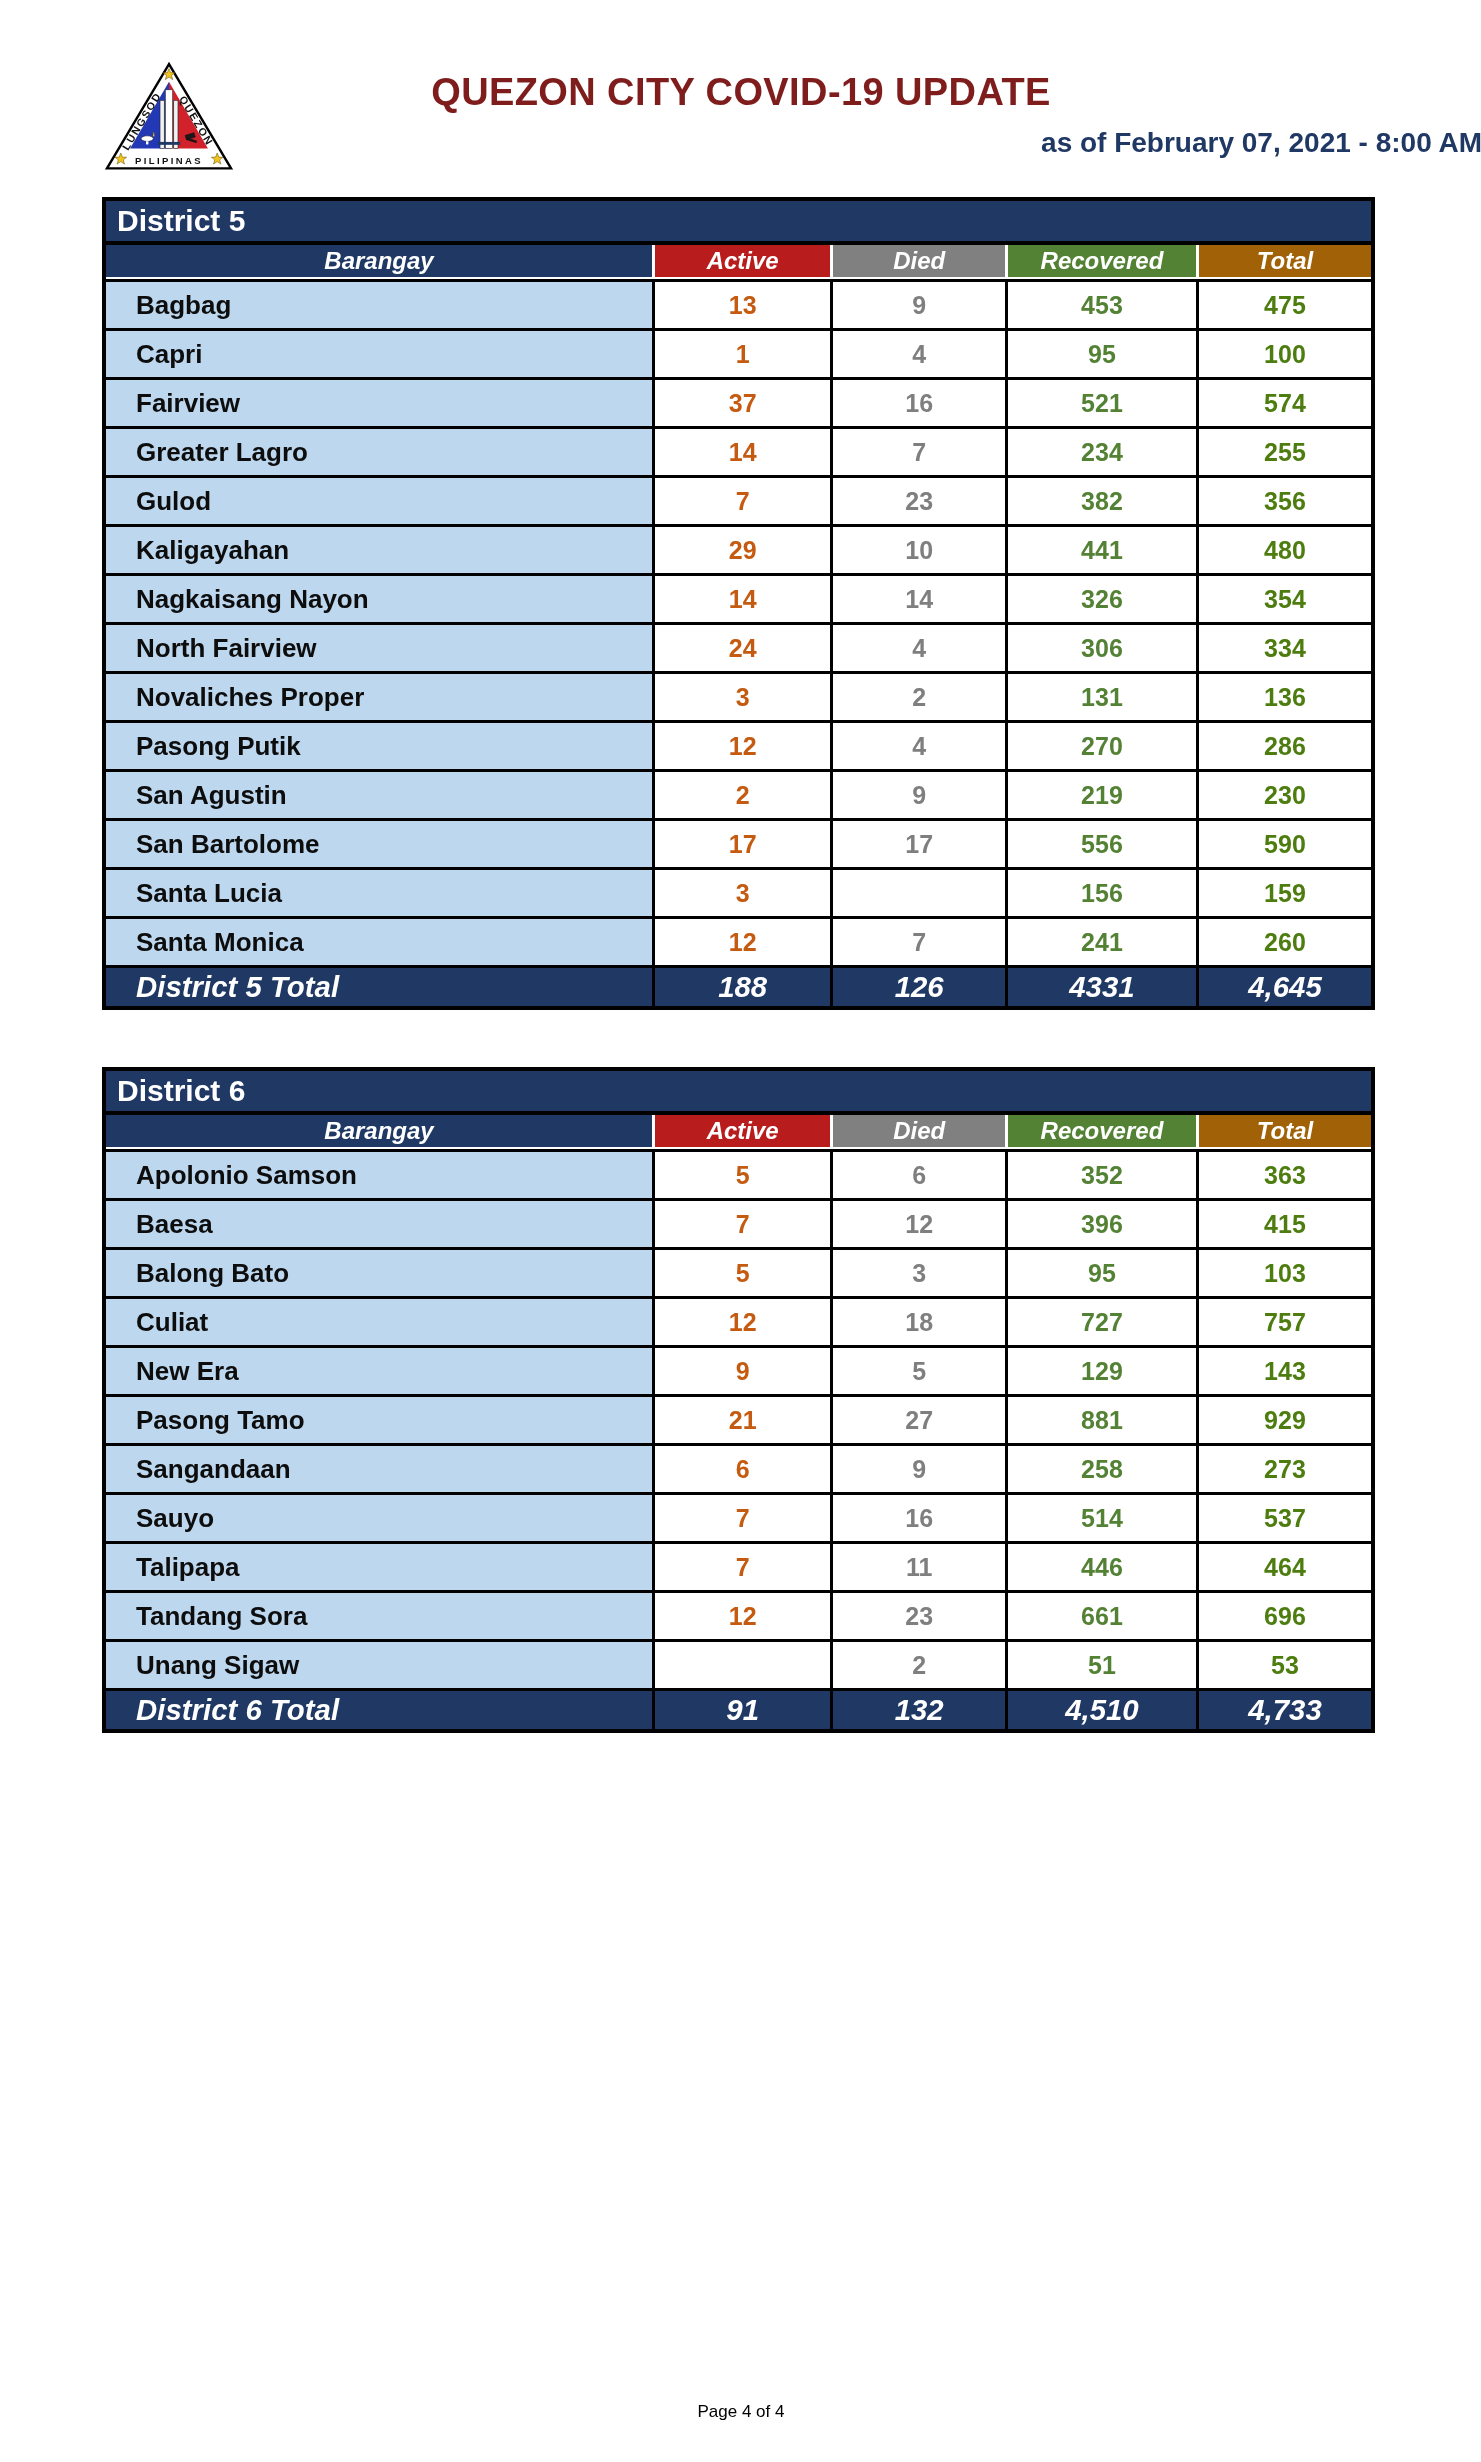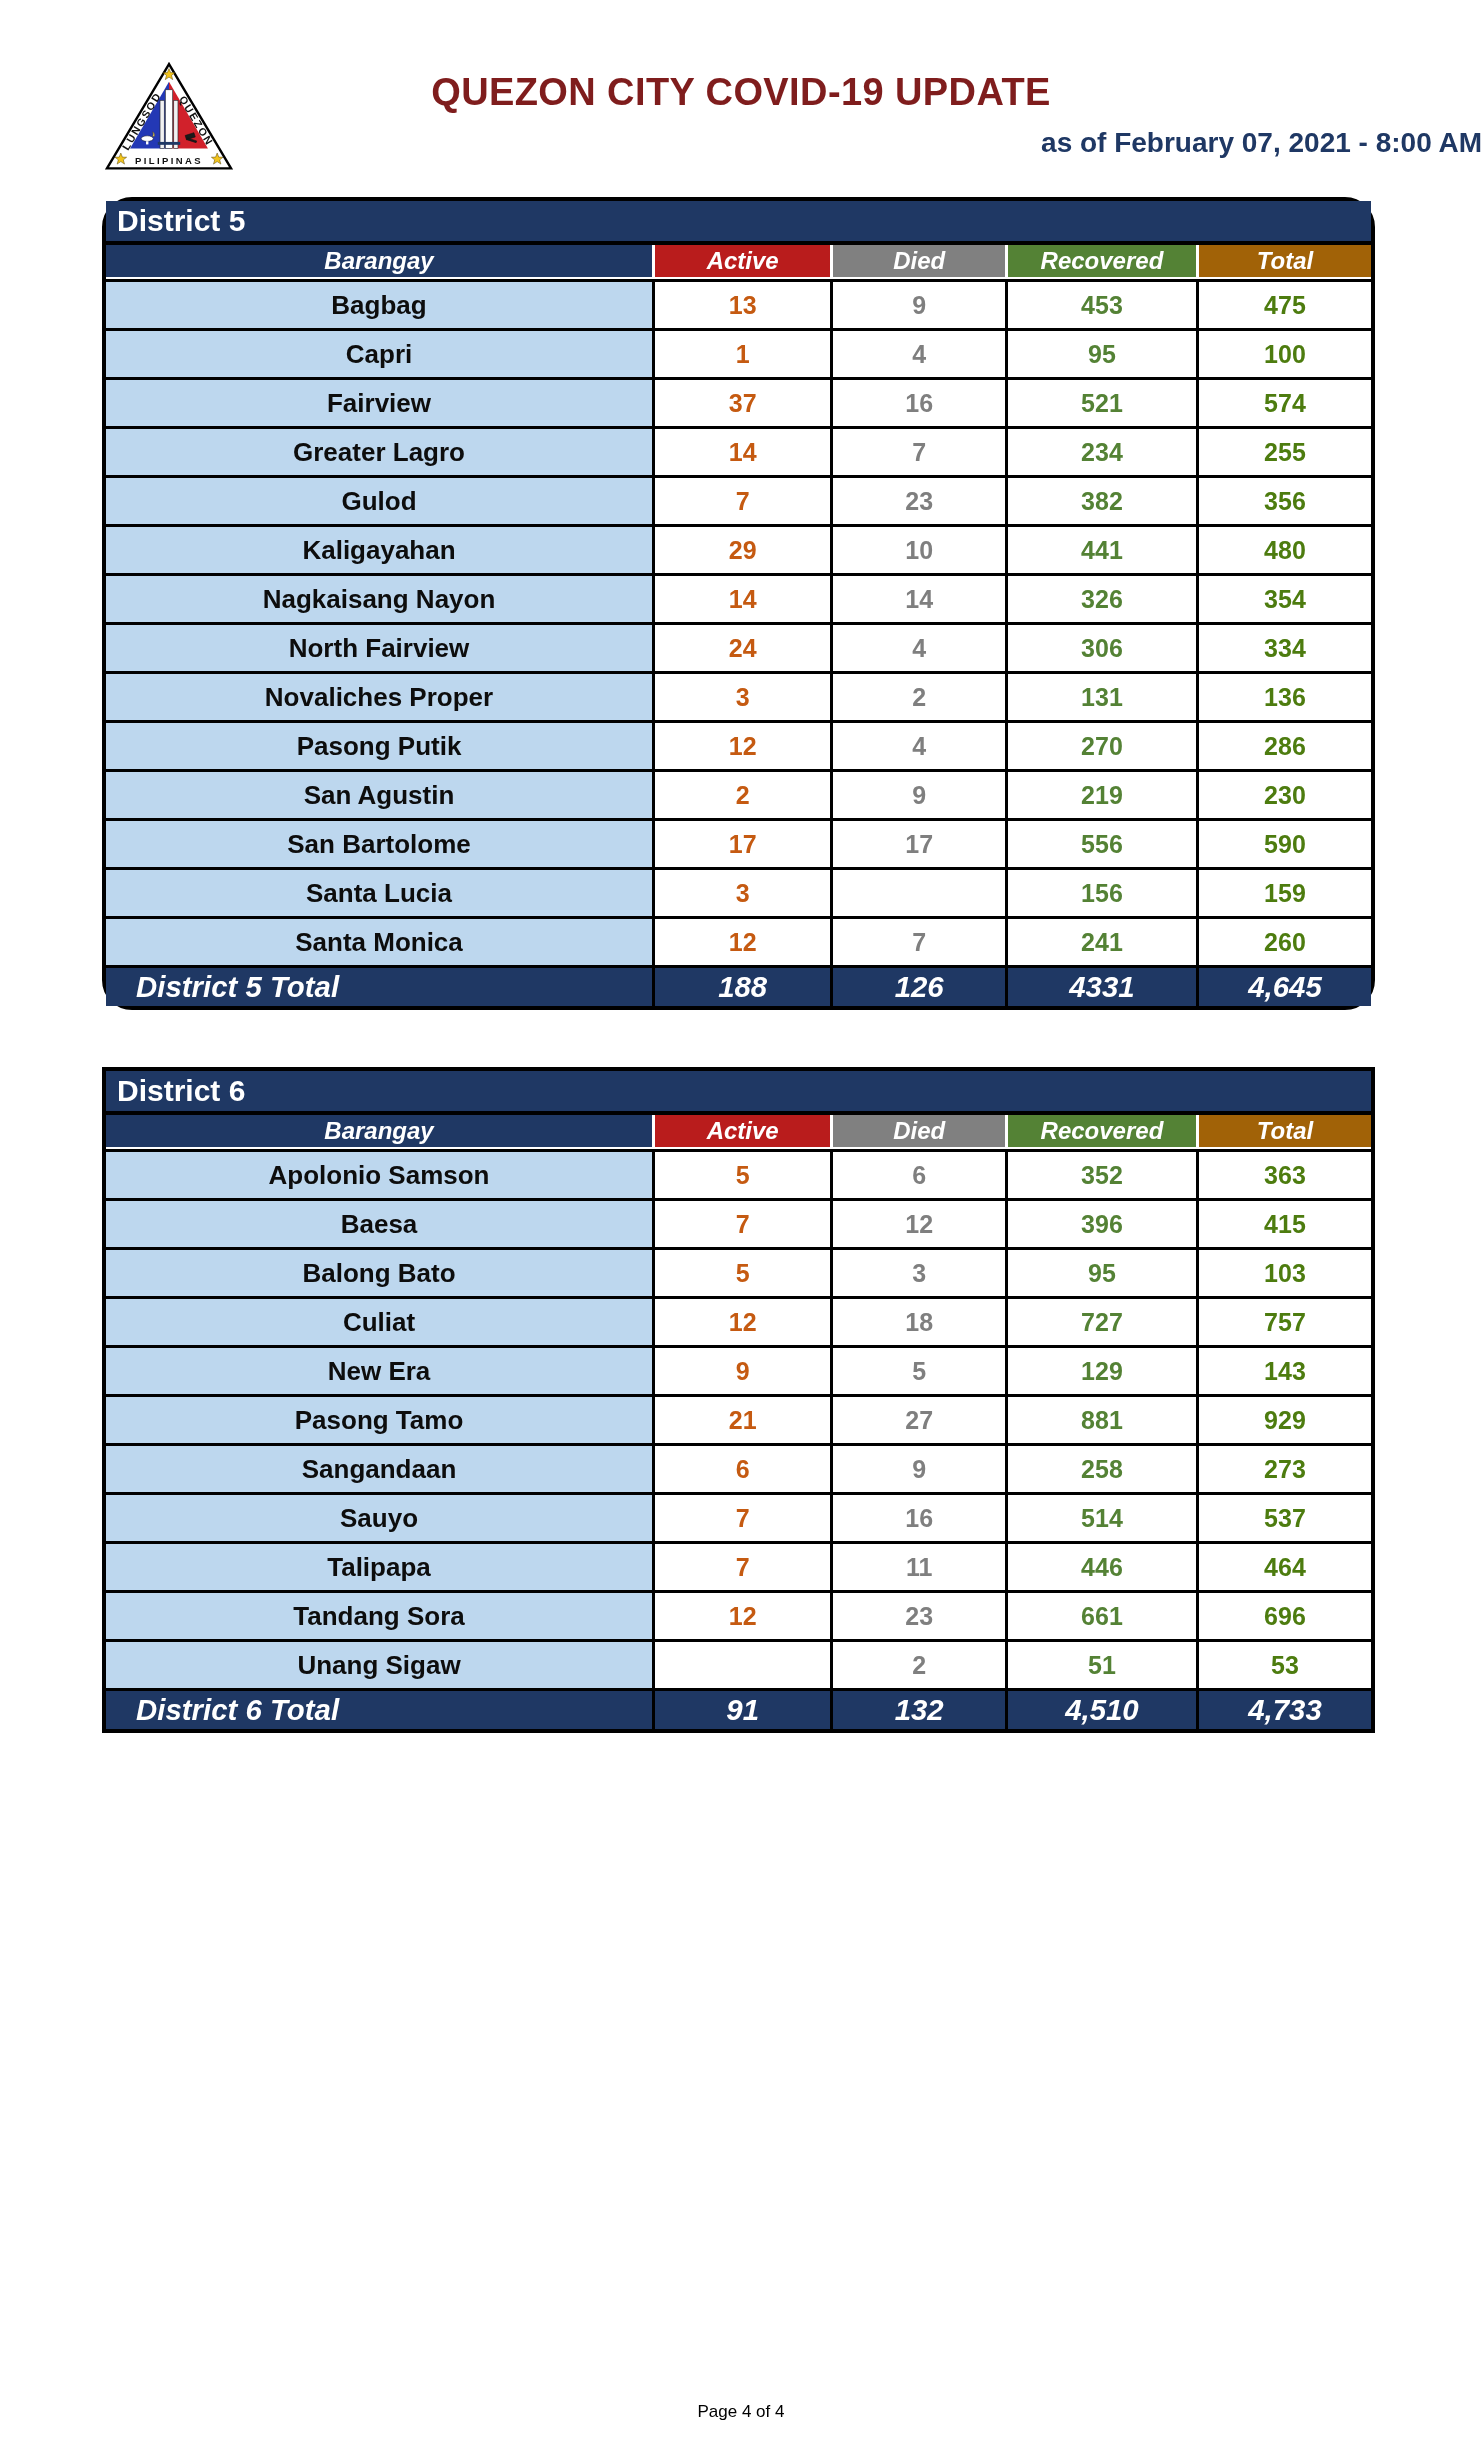--- a/index.html
+++ b/index.html
@@ -41,21 +41,21 @@
   
   table.covid{
     position:absolute;
     left:102px;
     width:1273px;
     border-collapse:separate;
     border-spacing:0;
     border:4px solid #000;
     table-layout:fixed;
   }
-  #table-d5{top:197px;border-radius:30px;}
+  #table-d5{top:197px;}
   #table-d6{top:1067px;}
 
   td{overflow:hidden; white-space:nowrap;}
 
   tr.district-row td{
     background:#1F3864;
     color:#fff;
     font-weight:bold;
     font-size:30px;
     height:40px;
@@ -86,21 +86,22 @@
     border-bottom:3.2px solid #000;
     font-weight:bold;
     font-size:25px;
     text-align:center;
     background:#fff;
     padding:0;
   }
   tr.data-row td:last-child{border-right:none;}
   tr.data-row td.barangay-cell{
     background:#BDD7EE;
-    text-align:center;
+    text-align:left;
+    padding-left:30px;
     font-size:26px;
     color:#0d0d0d;
     margin-left:29px;
   }
   tbody[data-rows] tr:first-child td{border-top:3.2px solid #000;}
   .c-active{color:#C55A11;}
   .c-died{color:#7F7F7F;}
   .c-recovered{color:#548235;}
   .c-total{color:#4d7c0f;}
 

